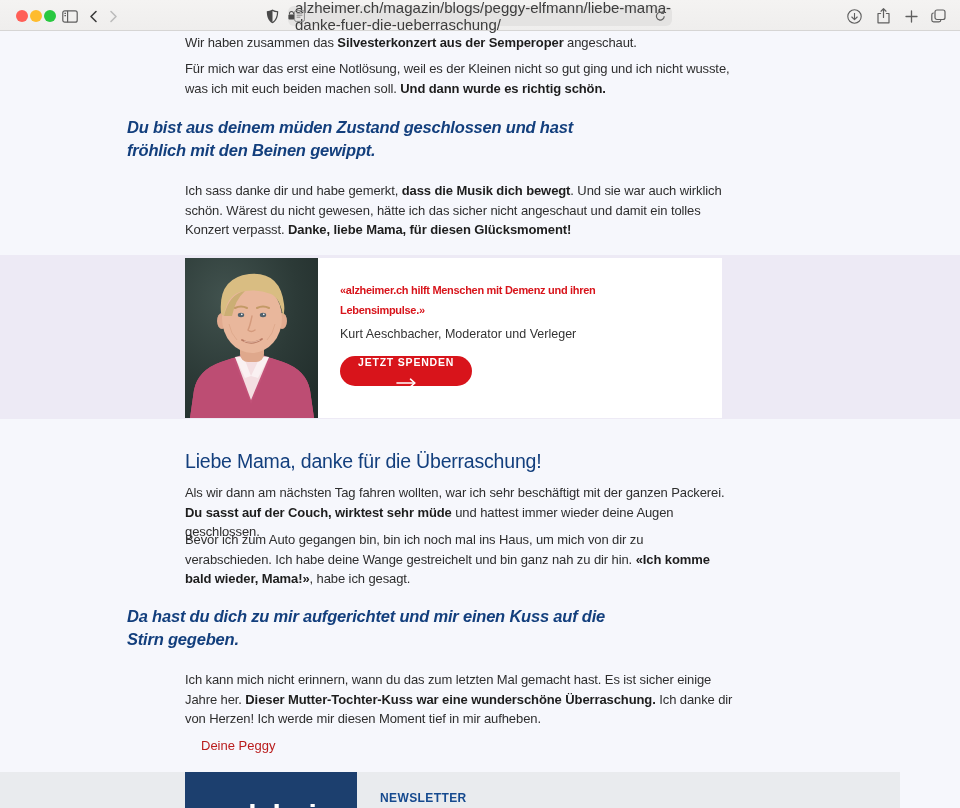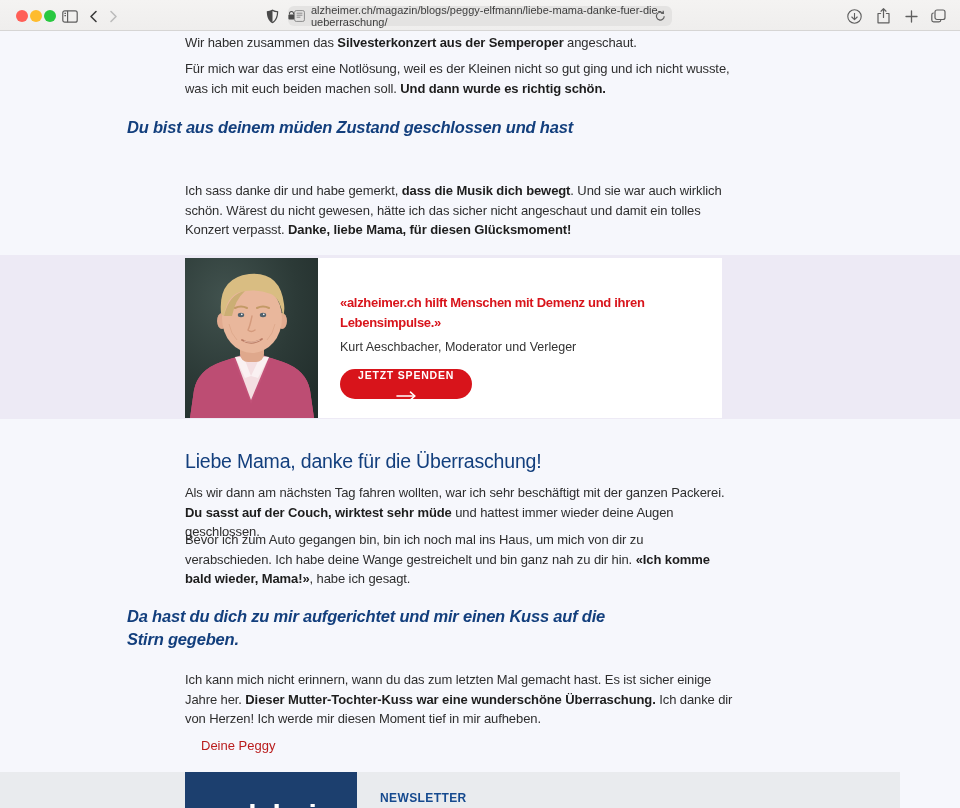--- a/index.html
+++ b/index.html
@@ -12,22 +12,22 @@
             background:linear-gradient(#f4f3f2,#efeeed);
             border-bottom:1px solid #d6d5d4; }
   .traffic { position:absolute; top:10px; width:12px; height:12px; border-radius:50%; }
   .t-red   { left:16px; background:#ff5f57; }
   .t-yellow{ left:30px; background:#febc2e; }
   .t-green { left:44px; background:#28c840; }
   .chromebtn { position:absolute; top:7px; width:18px; height:18px;
                display:flex; align-items:center; justify-content:center; }
   .urlbar { position:absolute; left:288px; top:5.5px; width:384px; height:20px;
             background:#e4e3e2; border-radius:6px; display:flex;
-            align-items:center; justify-content:flex-start; gap:16px;
-            font-size:11px; color:#3d3d3d; }
+            align-items:center; justify-content:flex-start; gap:0;
+            font-size:15px; color:#3d3d3d; }
   .urlbar .reload { position:absolute; right:6px; top:4px; }
   .urlbar .reader { position:absolute; left:6px; top:4px; }
 
   
   .para { position:absolute; left:185px; width:548px; font-size:13px;
           line-height:19.5px; color:#2e2e2e; letter-spacing:-0.1px; }
   .para .b { font-weight:700; color:#1d1d1d; }
   .pullquote { position:absolute; left:127px; color:#133f7d; font-weight:700;
                font-style:italic; font-size:16.5px; line-height:23px;
                letter-spacing:-0.2px; }
@@ -36,22 +36,22 @@
   .sig { position:absolute; left:201px; font-size:13px; color:#b91c1c; }
 
   
   .band { position:absolute; left:0; top:255px; width:960px; height:164px;
           background:#edeaf5; }
   .card { position:absolute; left:185px; top:258px; width:537px; height:160px;
           background:#ffffff; }
   .card-photo { position:absolute; left:0; top:0; width:133px; height:160px;
                 overflow:hidden; }
   .card-body { position:absolute; left:155px; top:22px; width:378px; }
-  .card-quote { color:#d8141b; font-weight:700; font-size:13px;
-                line-height:20px; letter-spacing:-0.3px; white-space:nowrap;margin-top:13px; }
+  .card-quote { color:#d8141b; font-weight:700; font-size:11px;
+                line-height:20px; letter-spacing:-0.3px; white-space:nowrap; }
   .card-attrib { margin-top:7px; font-size:12.5px; color:#333333; }
   .donate-btn { margin-top:15px; display:inline-flex; align-items:center;
                 gap:10px; height:30px; padding:0 18px; border:none;
                 border-radius:15px; background:#d8141b; color:#ffffff;
                 font-family:"Liberation Sans",sans-serif; font-weight:700;
                 font-size:10.5px; letter-spacing:0.8px; cursor:pointer;flex-direction:column; }
 
   
   .footer { position:absolute; left:0; top:772px; width:900px; height:36px;
             background:#e9ebee; }
@@ -147,20 +147,21 @@
       <path d="M2.8 4 H2.6 a1.8 1.8 0 0 0 -1.8 1.8 V11 a1.8 1.8 0 0 0 1.8 1.8 H8 a1.8 1.8 0 0 0 1.8 -1.8 v-0.2"></path>
     </svg>
   </div>
 </div>
 
 <p class="para" style="top:33px"><span>Wir haben zusammen das </span><span class="b">Silvesterkonzert aus der Semperoper</span><span> angeschaut.</span></p>
 <p class="para" style="top:59px"><span>Für mich war das erst eine Notlösung, weil es der Kleinen nicht so gut ging und ich nicht wusste, was ich mit euch beiden machen soll. </span><span class="b">Und dann wurde es richtig schön.</span></p>
 
 <div class="pullquote" style="top:116px">
     <div>Du bist aus deinem müden Zustand geschlossen und hast</div>
+    <div>fröhlich mit den Beinen gewippt.</div>
   </div>
 
 <p class="para" style="top:181px"><span>Ich sass danke dir und habe gemerkt, </span><span class="b">dass die Musik dich bewegt</span><span>. Und sie war auch wirklich schön. Wärest du nicht gewesen, hätte ich das sicher nicht angeschaut und damit ein tolles Konzert verpasst. </span><span class="b">Danke, liebe Mama, für diesen Glücksmoment!</span></p>
 
 <div class="band"></div>
 <div class="card">
   <div class="card-photo">
     <svg width="133" height="160" viewBox="0 0 133 160">
       <defs>
         <radialGradient id="bgGrad" cx="30%" cy="25%" r="90%">

